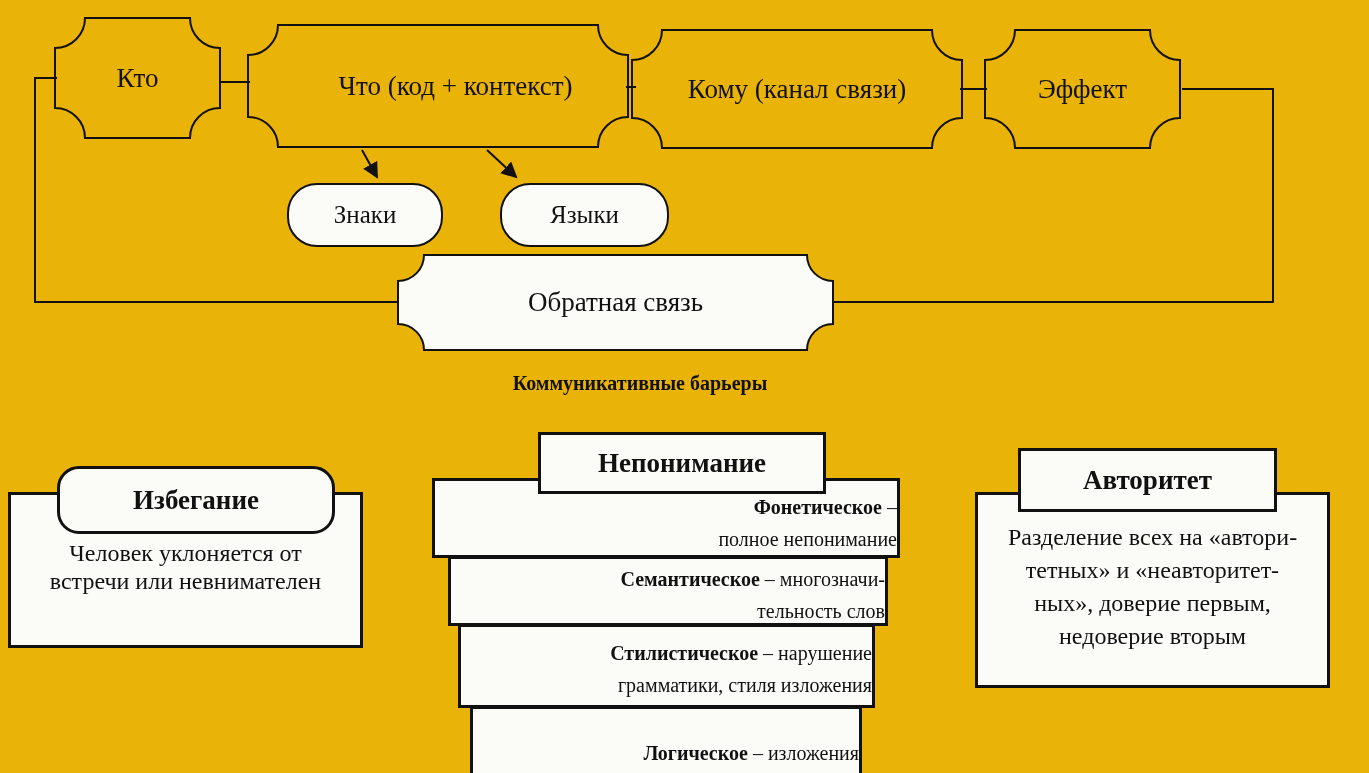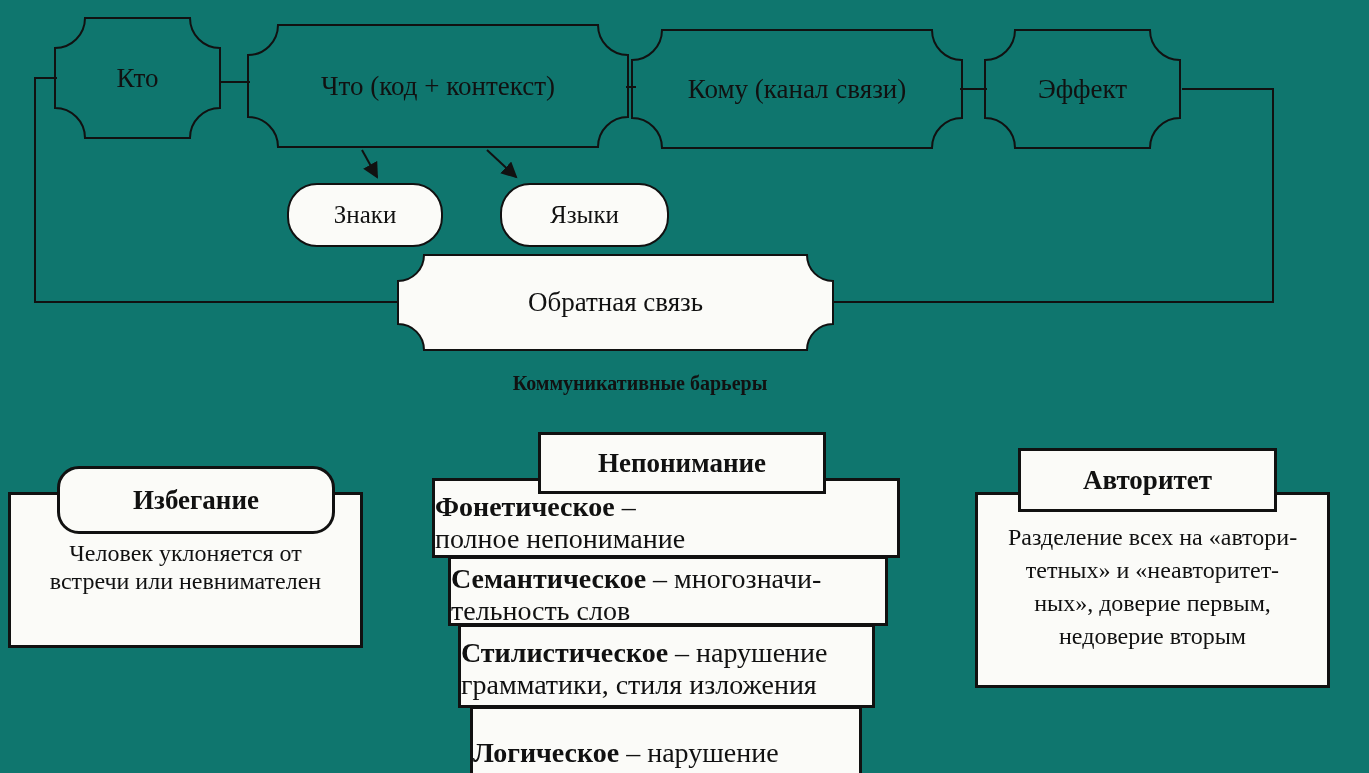--- a/index.html
+++ b/index.html
@@ -3,21 +3,21 @@
 <meta charset="utf-8">
 <style>
   html,body{margin:0;padding:0;}
   body{
     font-family:"Liberation Serif","DejaVu Serif",serif;
     background:#ffffff;
   }
   #canvas{
     position:relative;
     width:1369px;height:773px;
-    background:#0f766e;
+    background:#eab308;
     overflow:hidden;
     color:#111;
   }
   
   #lines{position:absolute;left:0;top:0;z-index:0;}
 
   
   .plaque{position:absolute;z-index:1;}
   .plaque svg{position:absolute;left:0;top:0;overflow:visible;display:block;}
   .plaque .lbl{
@@ -44,21 +44,21 @@
   }
   .body-box{
     position:absolute;z-index:2;border:3px solid #111;background:#fbfbf8;
     text-align:center;font-size:24px;line-height:28px;box-sizing:border-box;
   }
   .pre{white-space:pre-line;}
   .term{font-weight:bold;}
 
   .stack-box{
     position:absolute;z-index:2;border:3px solid #111;background:#fbfbf8;
-    text-align:left;font-size:28px;line-height:32px;box-sizing:border-box;
+    text-align:right;font-size:20px;line-height:32px;box-sizing:border-box;padding-left:10px;
   }
 </style>
 </head>
 <body>
 
 <div id="canvas">
 
   <svg id="lines" width="1369" height="773" viewBox="0 0 1369 773">
     <defs>
       <marker id="arrow" markerWidth="10" markerHeight="10" refX="7" refY="4" orient="auto">
@@ -74,21 +74,21 @@
     <path d="M487 150 L516 177" stroke="#111" stroke-width="2" fill="none" marker-end="url(#arrow)"></path>
   </svg>
 
   <div class="plaque" style="left:55px;top:18px;width:165px;height:120px;">
     <svg width="165" height="120" viewBox="0 0 165 120">
       <path d="M30 0 H135 A30 30 0 0 0 165 30 V90 A30 30 0 0 0 135 120 H30 A30 30 0 0 0 0 90 V30 A30 30 0 0 0 30 0 Z" fill="none" stroke="#111" stroke-width="2"></path>
     </svg>
     <div class="lbl">Кто</div>
   </div>
 
-  <div class="plaque" style="left:248px;top:25px;width:380px;height:122px;">
+  <div class="plaque" style="left:248px;top:25px;width:380px;height:122px;padding-left:35px;">
     <svg width="380" height="122" viewBox="0 0 380 122">
       <path d="M30 0 H350 A30 30 0 0 0 380 30 V92 A30 30 0 0 0 350 122 H30 A30 30 0 0 0 0 92 V30 A30 30 0 0 0 30 0 Z" fill="none" stroke="#111" stroke-width="2"></path>
     </svg>
     <div class="lbl">Что (код + контекст)</div>
   </div>
 
   <div class="plaque" style="left:632px;top:30px;width:330px;height:118px;">
     <svg width="330" height="118" viewBox="0 0 330 118">
       <path d="M30 0 H300 A30 30 0 0 0 330 30 V88 A30 30 0 0 0 300 118 H30 A30 30 0 0 0 0 88 V30 A30 30 0 0 0 30 0 Z" fill="none" stroke="#111" stroke-width="2"></path>
     </svg>
@@ -132,21 +132,21 @@
   </div>
   <div class="stack-box" style="left:448px;top:556px;width:440px;height:70px;padding-top:4px;">
     <b class="term">Семантическое</b><span class="pre"> – многозначи-
 тельность слов</span>
   </div>
   <div class="stack-box" style="left:458px;top:624px;width:417px;height:84px;padding-top:10px;">
     <b class="term">Стилистическое</b><span class="pre"> – нарушение
 грамматики, стиля изложения</span>
   </div>
   <div class="stack-box" style="left:470px;top:706px;width:392px;height:80px;padding-top:28px;">
-    <b class="term">Логическое</b><span class="pre"> – нарушение</span>
+    <b class="term">Логическое</b><span class="pre"> – изложения</span>
   </div>
   <div class="hdr-box" style="left:538px;top:432px;width:282px;height:56px;">
     <span>Непонимание</span>
   </div>
 
   <div class="body-box" style="left:975px;top:492px;width:355px;height:196px;padding-top:26px;line-height:33px;">
     <span class="pre">Разделение всех на «автори-
 тетных» и «неавторитет-
 ных», доверие первым,
 недоверие вторым</span>

